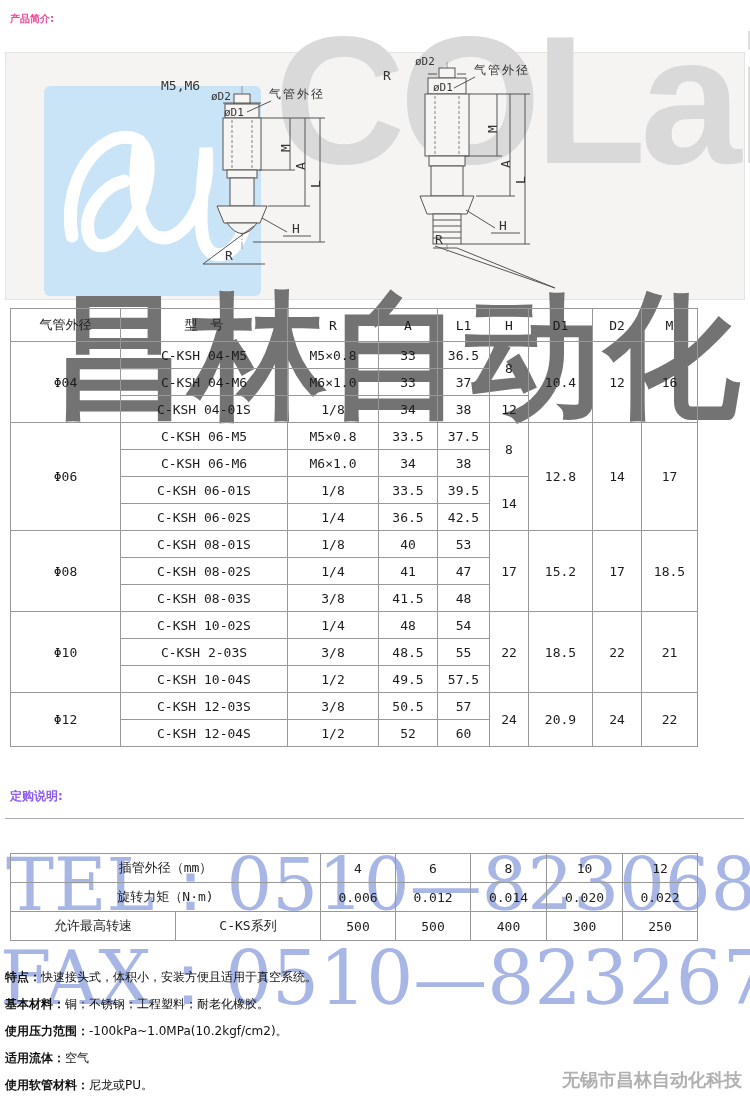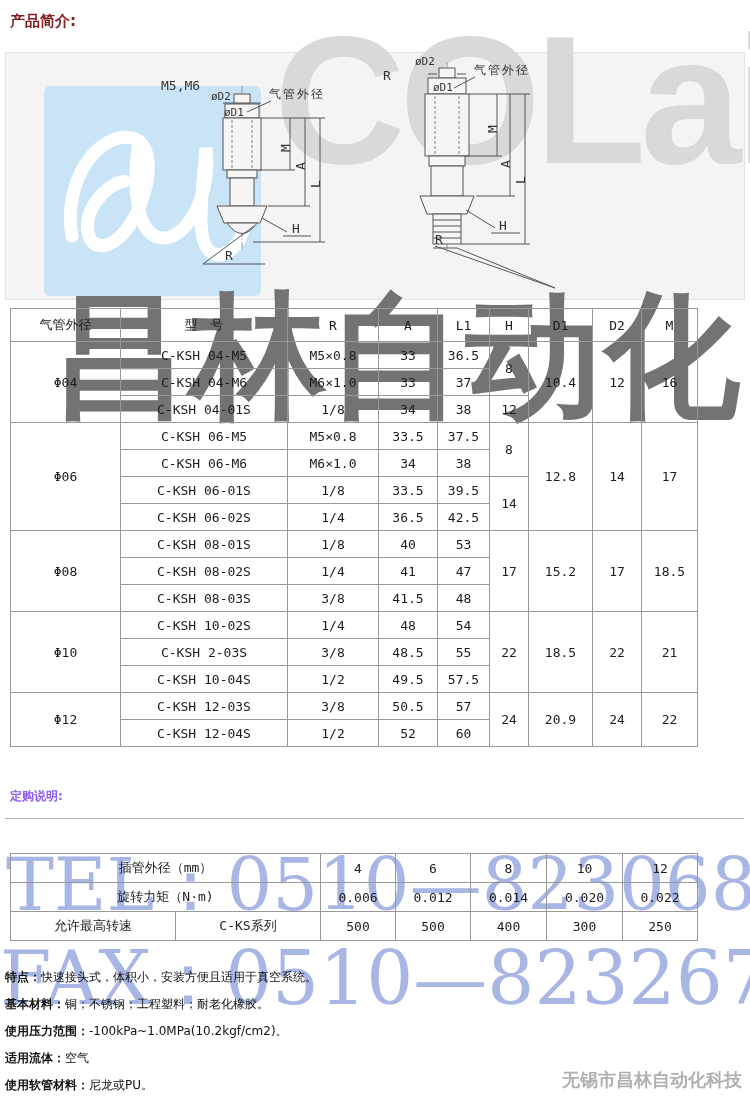--- a/index.html
+++ b/index.html
@@ -1,21 +1,21 @@
 <!DOCTYPE html>
 <html><head>
 <meta charset="utf-8">
 <style>
   * { margin:0; padding:0; box-sizing:border-box; }
   html,body { background:#fff; }
   .page {
     position:relative; width:750px; height:1099px; overflow:hidden;
     background:#fff; font-family:"DejaVu Sans","Liberation Sans",sans-serif;
   }
-  .page-title { position:absolute; left:10px; top:12px; font-size:15px; font-weight:bold; color:#7f1d1d; z-index:3; }
+  .page-title { position:absolute; left:10px; top:12px; font-size:10px; font-weight:bold; color:#ec4899; z-index:3; }
 
   
   .diagram-area { position:absolute; left:5px; top:52px; width:740px; height:248px;
     background:#f5f4f2; border:1px solid #e3e3e0; z-index:1; }
   .logo-wm { position:absolute; left:38px; top:33px; width:217px; height:210px;
     border-radius:6px; }
   .brand-wm { position:absolute; left:268px; top:-58px; font-size:182px; font-weight:bold;
     letter-spacing:-6px; font-family:"Liberation Sans",sans-serif; white-space:nowrap; }
   .diagrams { position:absolute; left:5px; top:52px; width:740px; height:248px; z-index:2; }
 

